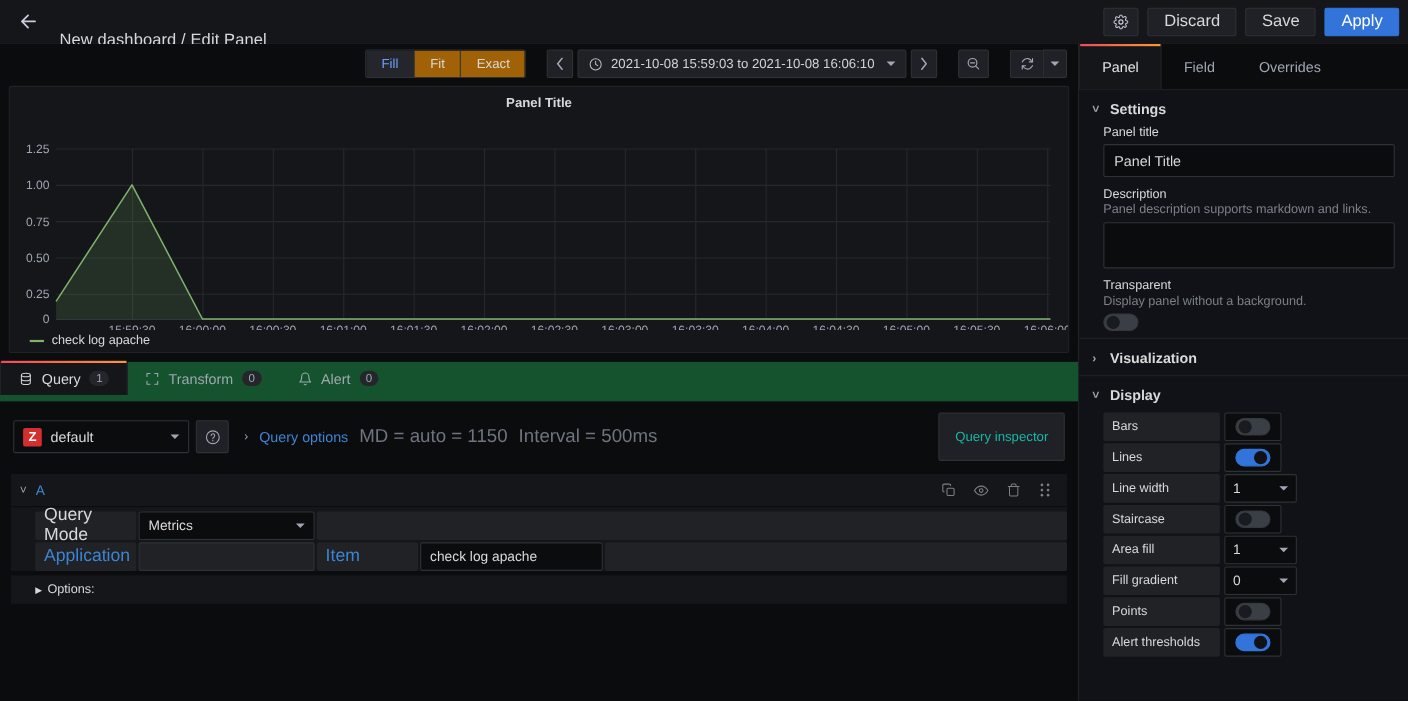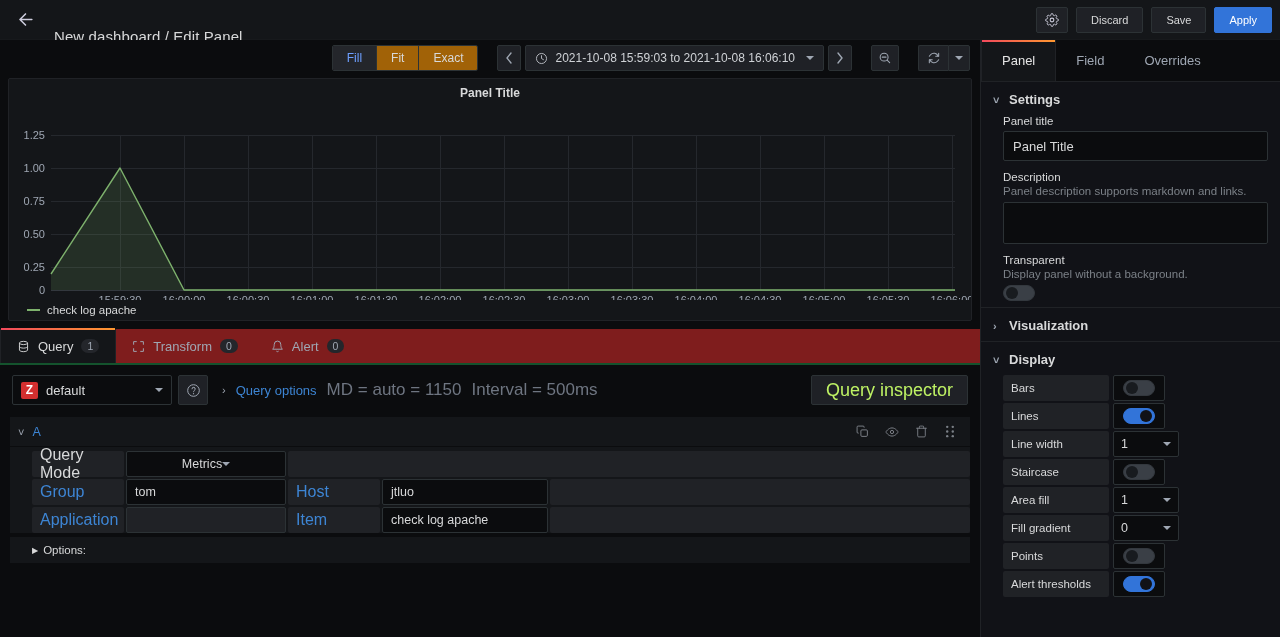--- a/index.html
+++ b/index.html
@@ -29,21 +29,21 @@
     font-size: 15px; color: #d8d9da; margin-left: 14px; letter-spacing: .1px; margin-top: 33px;
   }
   .topbar-right { margin-left: auto; display: flex; align-items: center; gap: 8px; }
   .icon-btn {
     height: 26px; min-width: 32px; background: #1f2126; border: 1px solid #2c3235;
     border-radius: 2px; display: flex; align-items: center; justify-content: center;
     color: #ccccdc; cursor: pointer;
   }
   .tb-btn {
     height: 26px; padding: 0 14px; background: #1f2126; border: 1px solid #2c3235;
-    border-radius: 2px; color: #d8d9da; font-size: 11px; display: flex; align-items: center;
+    border-radius: 2px; color: #d8d9da; font-size: 15px; display: flex; align-items: center;
     cursor: pointer; font-weight: 500;
   }
   .tb-btn.primary { background: #3274d9; border-color: #3274d9; color: #fff; }
 
   
   .body { flex: 1; display: flex; min-height: 0; }
   .left { width: 980px; min-width: 980px; display: flex; flex-direction: column; background: #0b0c0e; }
   .right { flex: 1; background: #111217; border-left: 1px solid #202226; display: flex; flex-direction: column; min-width: 0;}
 
   
@@ -80,21 +80,21 @@
   .panel {
     margin: 4px 8px 0 8px; background: #141619; border: 1px solid #202226; border-radius: 2px;
     height: 243px; display: flex; flex-direction: column; position: relative;
   }
   .panel-title { text-align: center; font-size: 12px; font-weight: bold; color: #d8d9da; padding-top: 7px; }
   .chart-wrap { flex: 1; position: relative; }
   .legend { padding: 4px 0 6px 18px; display: flex; align-items: center; gap: 7px; font-size: 11.5px; color: #d8d9da;}
   .legend .dash { width: 13px; height: 0; border-top: 2px solid #7eb26d; display: inline-block; }
 
   
-  .qtabs { display: flex; height: 36px; background: #7f1d1d; border-bottom: 2px solid #14532d; margin-top: 8px; }
+  .qtabs { display: flex; height: 36px; background: #14532d; border-bottom: 6px solid #14532d; margin-top: 8px; }
   .qtab {
     display: flex; align-items: center; gap: 8px; padding: 0 16px; font-size: 13px;
     color: #9fa7b3; cursor: pointer; position: relative; border-right: 1px solid transparent;
   }
   .qtab.active { color: #d8d9da; background: #141619; border-left: 1px solid #202226; border-right: 1px solid #202226; }
   .qtab.active::before {
     content: ''; position: absolute; left: 0; right: 0; top: -1px; height: 2px;
     background: linear-gradient(90deg, #f2495c 0%, #ff9830 100%);
   }
   .count {
@@ -115,22 +115,22 @@
   }
   .help-btn {
     width: 30px; height: 30px; border: 1px solid #2c3235; background: #1f2126; border-radius: 2px;
     display: flex; align-items: center; justify-content: center; color: #9fa7b3; cursor: pointer;
   }
   .qopt { display: flex; align-items: center; gap: 10px; margin-left: 8px; font-size: 12px; }
   .qopt-caret { color: #9fa7b3; font-size: 11px; cursor: pointer;}
   .qopt-label { color: #3d85d4; font-size: 13px; cursor: pointer; font-weight: 500;}
   .qopt-meta { color: #6e7581; font-size: 17px; }
   .qinspector {
-    margin-left: auto; height: 30px; padding: 0 14px; background: #1f2126; border: 1px solid #2c3235;
-    border-radius: 2px; font-size: 18px; color: #bef264; display: flex; align-items: center; cursor: pointer;
+    margin-left: auto; height: 44px; padding: 0 14px; background: #1f2126; border: 1px solid #2c3235;
+    border-radius: 2px; font-size: 12px; color: #14b8a6; display: flex; align-items: center; cursor: pointer;
   }
 
   
   .qeditor { margin: 6px 10px 0 10px; background: #141619; border-radius: 2px; }
   .qhead {
     height: 30px; display: flex; align-items: center; gap: 8px; padding: 0 8px;
     background: #141619; border-bottom: 1px solid #0b0c0e;
   }
   .qhead .caret { color: #9fa7b3; font-size: 11px; cursor: pointer; }
   .qhead .refid { color: #3d85d4; font-size: 12.5px; font-weight: 500; }
@@ -141,21 +141,21 @@
   .qrow { display: flex; align-items: center; gap: 2px; margin-bottom: 2px; }
   .lbl {
     width: 92px; height: 26px; background: #202226; border-radius: 2px; display: flex; align-items: center;
     padding-left: 8px; font-size: 16px; color: #d8d9da; font-weight: 500;
   }
   .lbl.blue { color: #3d85d4; }
   .fld {
     width: 160px; height: 26px; background: #0b0c0e; border: 1px solid #2c3235; border-radius: 2px;
     display: flex; align-items: center; padding: 0 8px; font-size: 12.5px; color: #d8d9da; cursor: text;
   }
-  .fld.sel { justify-content: center; }
+  .fld.sel { justify-content: space-between; }
   .fld.empty { background: #202226; border-color: #2c3235; }
   .fld-wide { width: 166px; }
   .spacer-fill { flex: 1; height: 26px; background: #202226; border-radius: 2px; }
   .plus-btn {
     width: 22px; height: 24px; background: #202226; border-radius: 2px; display: flex;
     align-items: center; justify-content: center; color: #d8d9da; font-size: 13px; cursor: pointer;
   }
   .opt-row {
     margin: 4px 10px 0 10px; background: #141619; height: 26px; display: flex; align-items: center;
     padding-left: 22px; font-size: 11.5px; color: #d8d9da; font-weight: 500; cursor: pointer;
@@ -449,27 +449,20 @@
           <div class="qbody">
             <div class="qrow">
               <div class="lbl">Query Mode</div>
               <div class="fld sel">
                 <span>Metrics</span>
                 <span class="caret-dn"></span>
               </div>
               <div class="spacer-fill"></div>
             </div>
 
-            <div class="qrow">
-              <div class="lbl blue">Group</div>
-              <div class="fld">tom</div>
-              <div class="lbl blue">Host</div>
-              <div class="fld fld-wide">jtluo</div>
-              <div class="spacer-fill"></div>
-            </div>
 
             <div class="qrow">
               <div class="lbl blue">Application</div>
               <div class="fld empty"></div>
               <div class="lbl blue">Item</div>
               <div class="fld fld-wide">check log apache</div>
               <div class="spacer-fill"></div>
             </div>
 
           </div>

